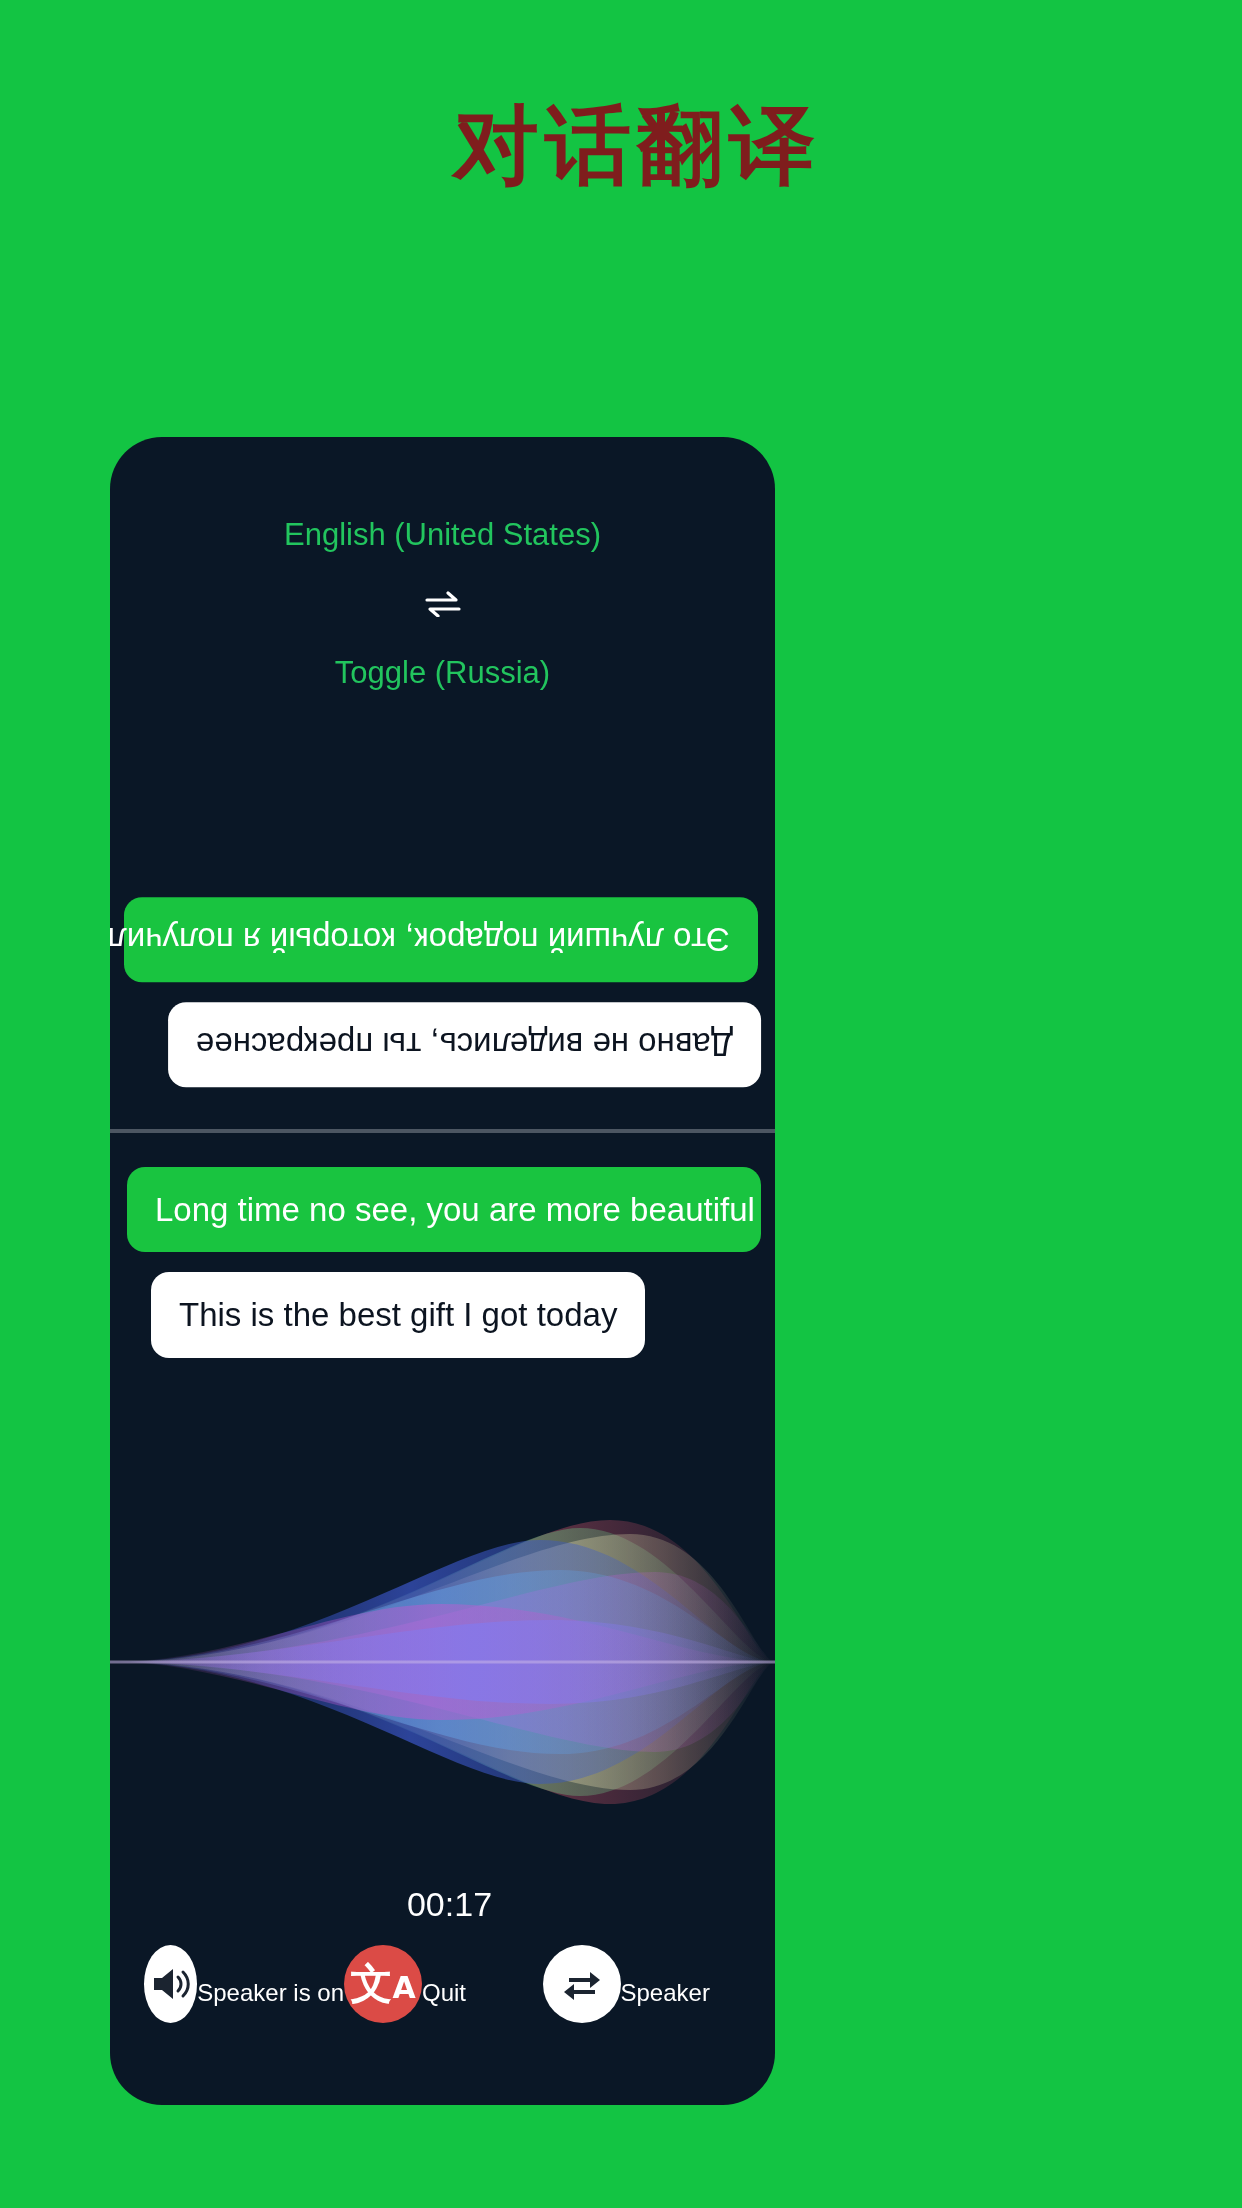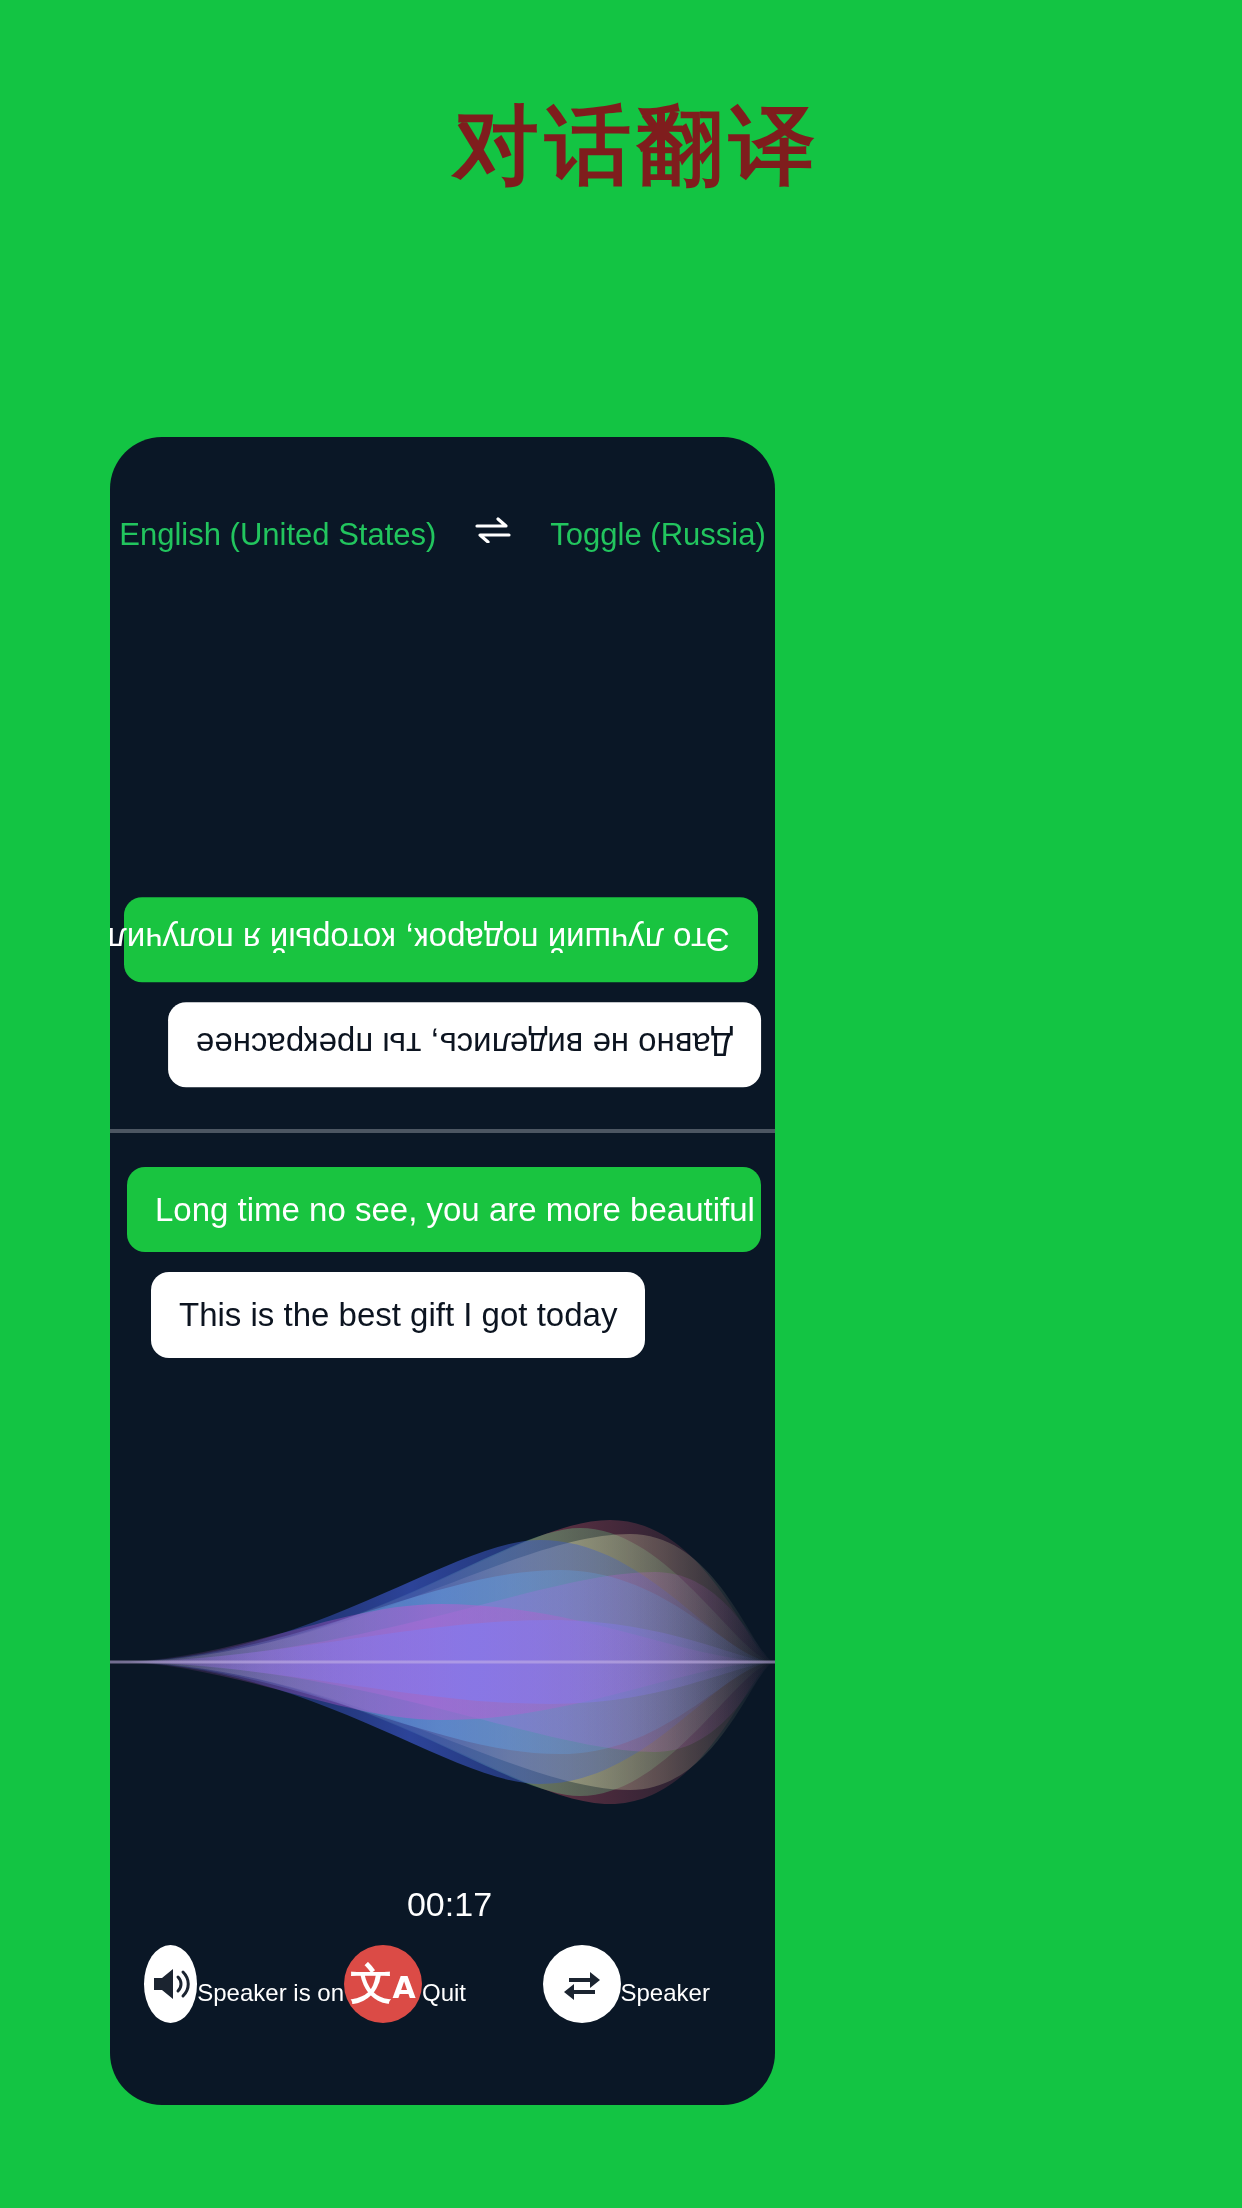--- a/index.html
+++ b/index.html
@@ -33,24 +33,25 @@
     background:#0A1726;
     border-radius:52px;
     overflow:hidden;
   }
 
   
   .lang-bar{
     position:absolute;
     top:80px; left:0; width:100%;
     display:flex;
-    align-items:flex-start;
+    align-items:center;
     justify-content:center;
     gap:38px;
     padding:0 30px;
+    flex-direction:column;
   }
   .lang-label{
     color:#22C55E;
     font-size:31px;
     font-weight:400;
     white-space:nowrap;
   }
   .swap-icon{
     color:#ffffff;
     font-size:34px;

